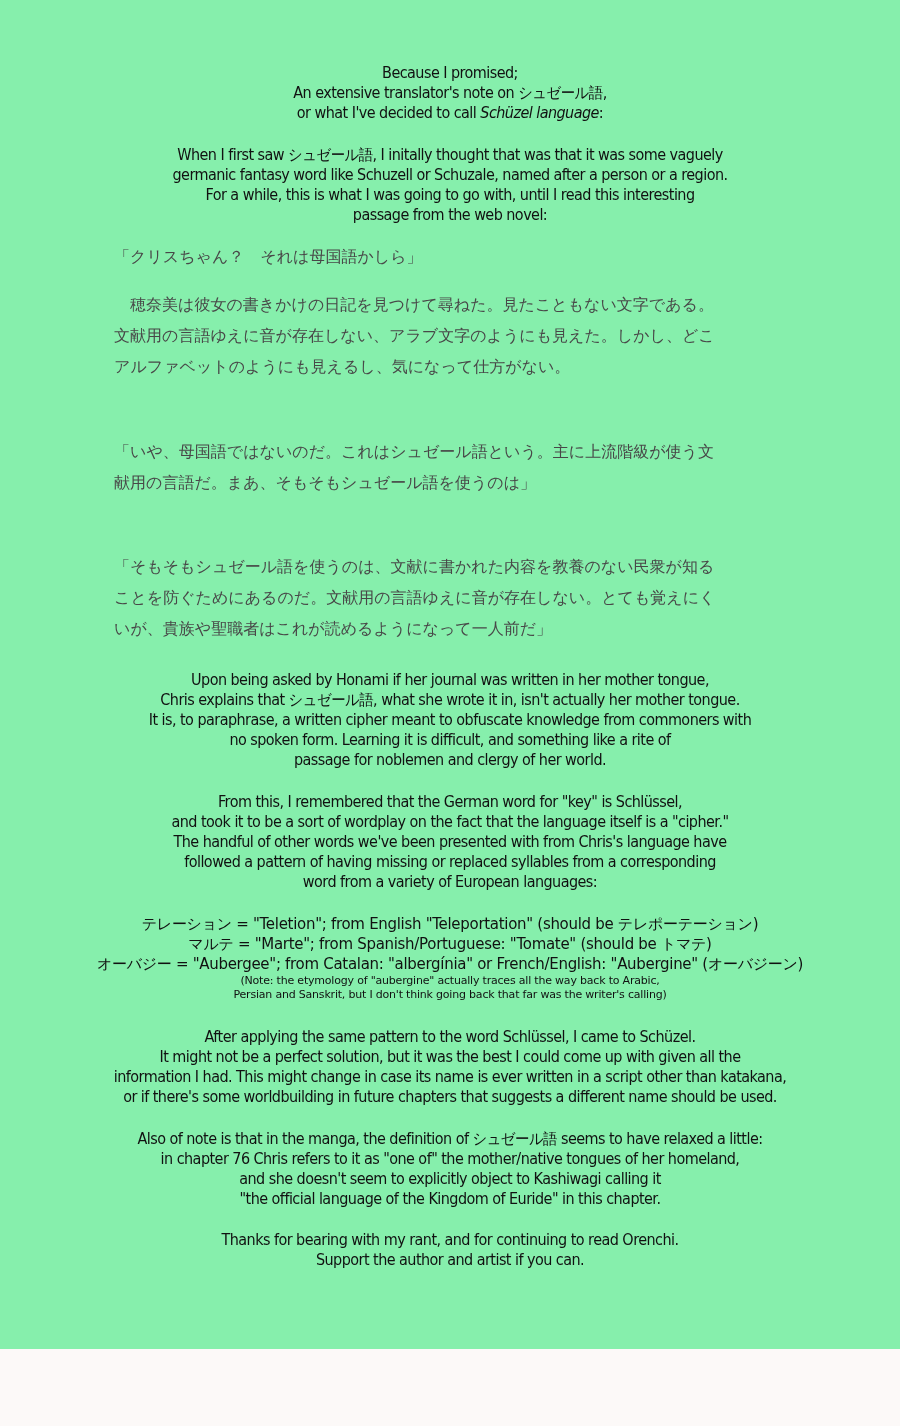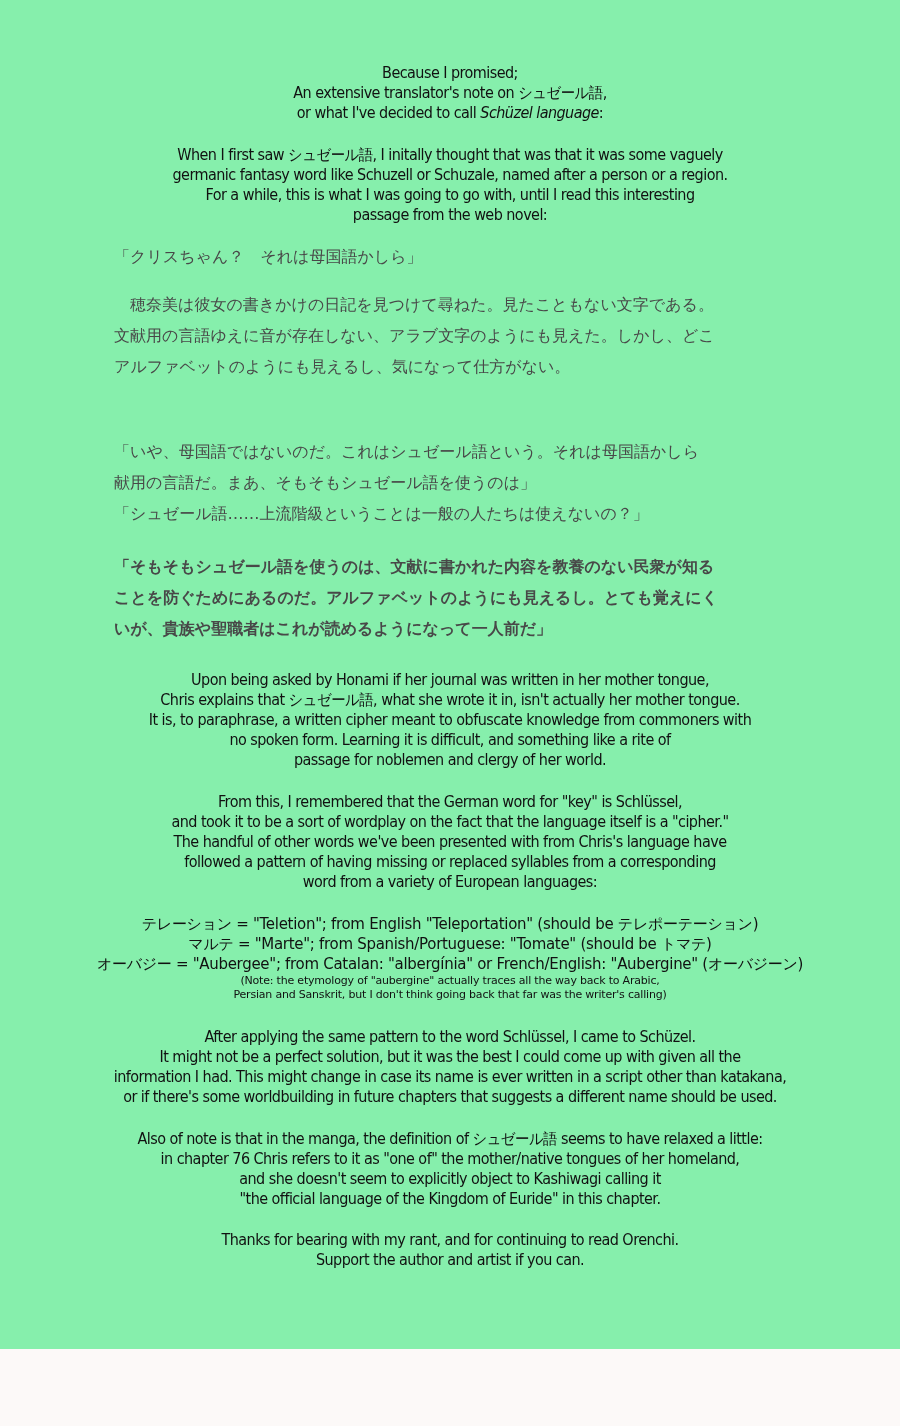--- a/index.html
+++ b/index.html
@@ -84,27 +84,26 @@
 
   <div class="jp" style="top:241px;">
     <span class="line">「クリスちゃん？　それは母国語かしら」</span>
   </div>
   <div class="jp" style="top:289px;">
     <span class="line">　穂奈美は彼女の書きかけの日記を見つけて尋ねた。見たこともない文字である。</span>
     <span class="line">文献用の言語ゆえに音が存在しない、アラブ文字のようにも見えた。しかし、どこ</span>
     <span class="line">アルファベットのようにも見えるし、気になって仕方がない。</span>
   </div>
   <div class="jp" style="top:436px;">
-    <span class="line">「いや、母国語ではないのだ。これはシュゼール語という。それは母国語かしら</span>
+    <span class="line">「いや、母国語ではないのだ。これはシュゼール語という。主に上流階級が使う文</span>
     <span class="line">献用の言語だ。まあ、そもそもシュゼール語を使うのは」</span>
-    <span class="line">「シュゼール語……上流階級ということは一般の人たちは使えないの？」</span>
   </div>
-  <div class="jp" style="top:551px;font-weight:bold;">
+  <div class="jp" style="top:551px;">
     <span class="line">「そもそもシュゼール語を使うのは、文献に書かれた内容を教養のない民衆が知る</span>
-    <span class="line">ことを防ぐためにあるのだ。アルファベットのようにも見えるし。とても覚えにく</span>
+    <span class="line">ことを防ぐためにあるのだ。文献用の言語ゆえに音が存在しない。とても覚えにく</span>
     <span class="line">いが、貴族や聖職者はこれが読めるようになって一人前だ」</span>
   </div>
 
   <div class="en" style="top:670px;">
     <span class="line">Upon being asked by Honami if her journal was written in her mother tongue,</span>
     <span class="line">Chris explains that シュゼール語, what she wrote it in, isn't actually her mother tongue.</span>
     <span class="line">It is, to paraphrase, a written cipher meant to obfuscate knowledge from commoners with</span>
     <span class="line">no spoken form. Learning it is difficult, and something like a rite of</span>
     <span class="line">passage for noblemen and clergy of her world.</span>
   </div>

